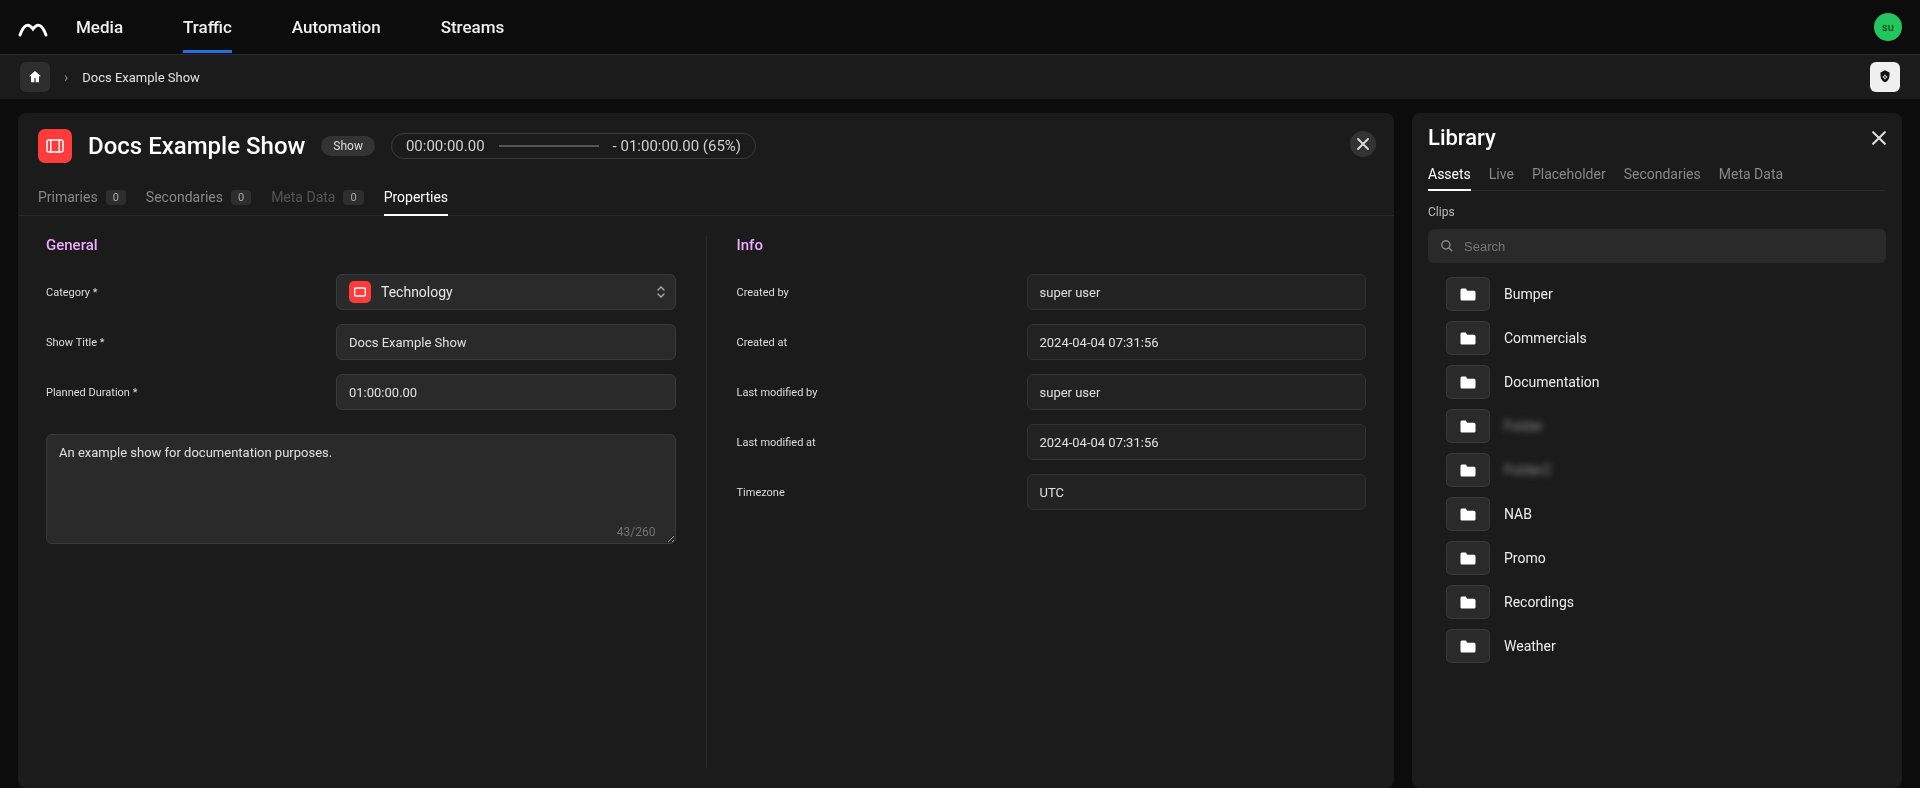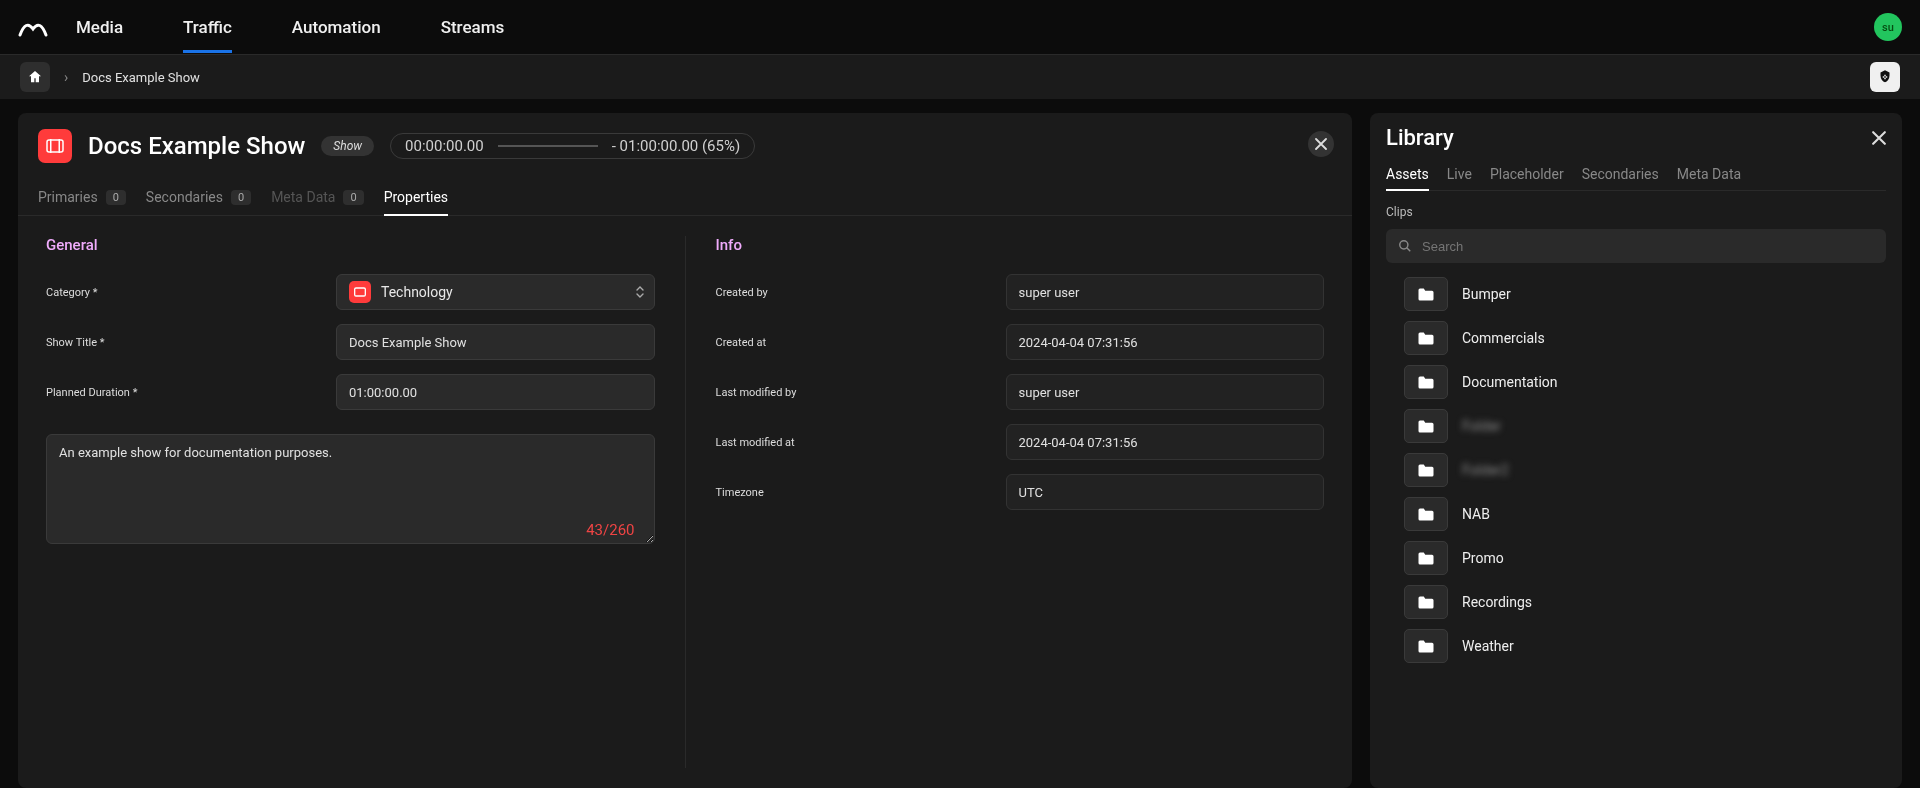--- a/index.html
+++ b/index.html
@@ -113,21 +113,20 @@
     font-size: 24px;
     font-weight: 500;
     color: #fff;
   }
   .badge {
     background: #333;
     color: #ddd;
     border-radius: 14px;
     padding: 3px 12px;
     font-size: 12px;
-    font-style: italic;
   }
   .timeline-chip {
     background: transparent;
     border: 1px solid #3a3a3a;
     border-radius: 14px;
     padding: 3px 14px;
     font-size: 15px;
     display: flex; align-items: center; gap: 14px;
     color: #d0d0d0;
   }
@@ -250,27 +249,27 @@
     border-radius: 6px;
     padding: 10px 12px;
     color: #e0e0e0;
     font-size: 13px;
     font-family: inherit;
     resize: both;
   }
   .char-count {
     position: absolute;
     right: 20px; bottom: 8px;
-    font-size: 15px;
-    color: #ef4444;
+    font-size: 12px;
+    color: #737373;
   }
 
   
   .library-panel {
-    width: 532px;
+    width: 490px;
     background: #1b1b1b;
     border-radius: 8px;
     display: flex;
     flex-direction: column;
     flex-shrink: 0;
     padding: 12px 16px;
   }
   .library-header {
     display: flex;
     align-items: center;

